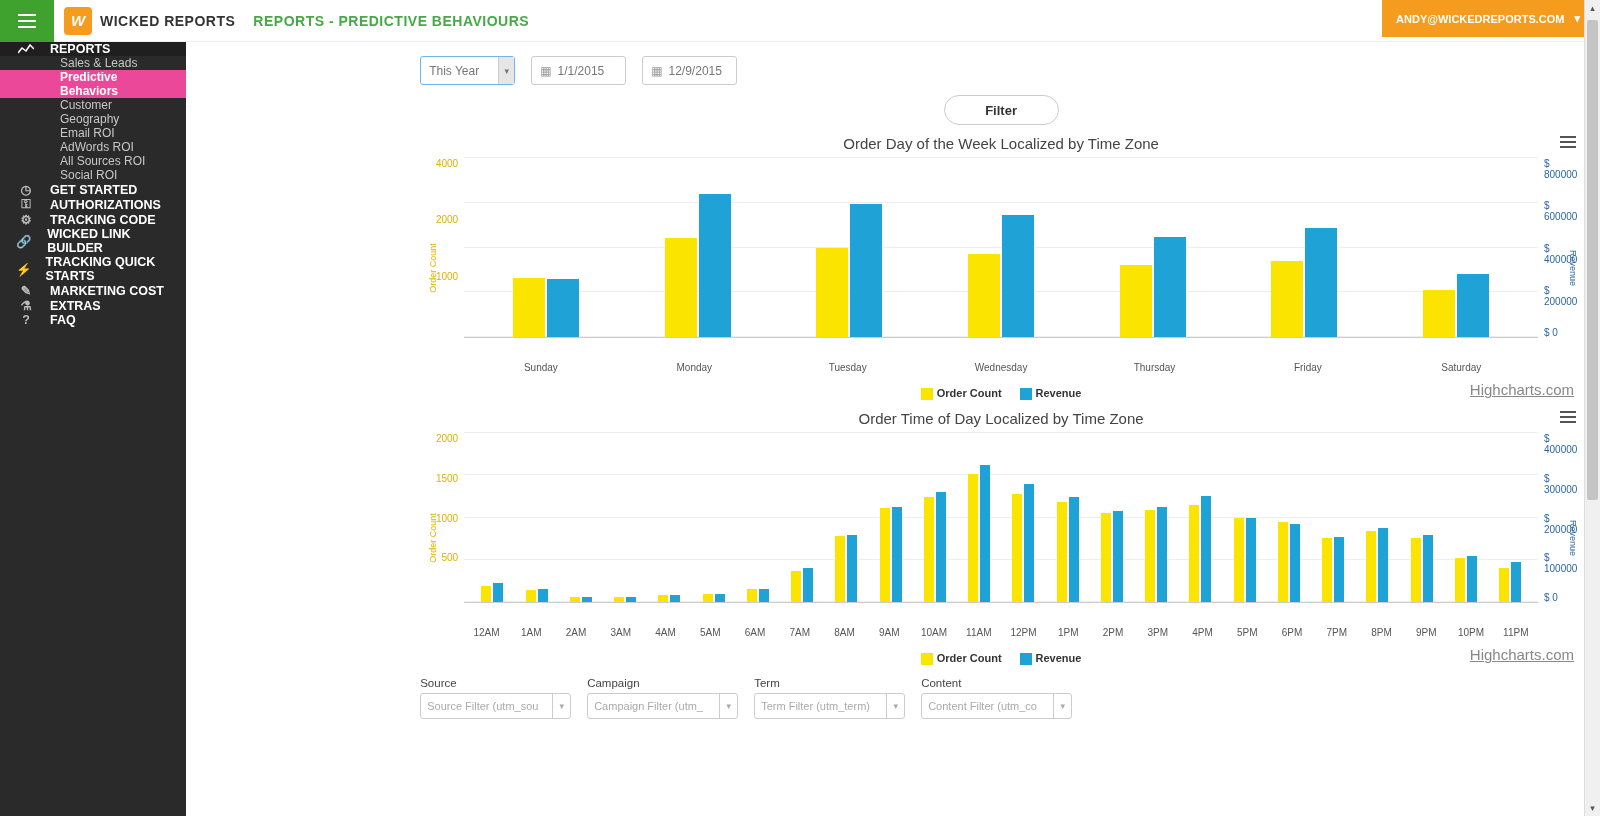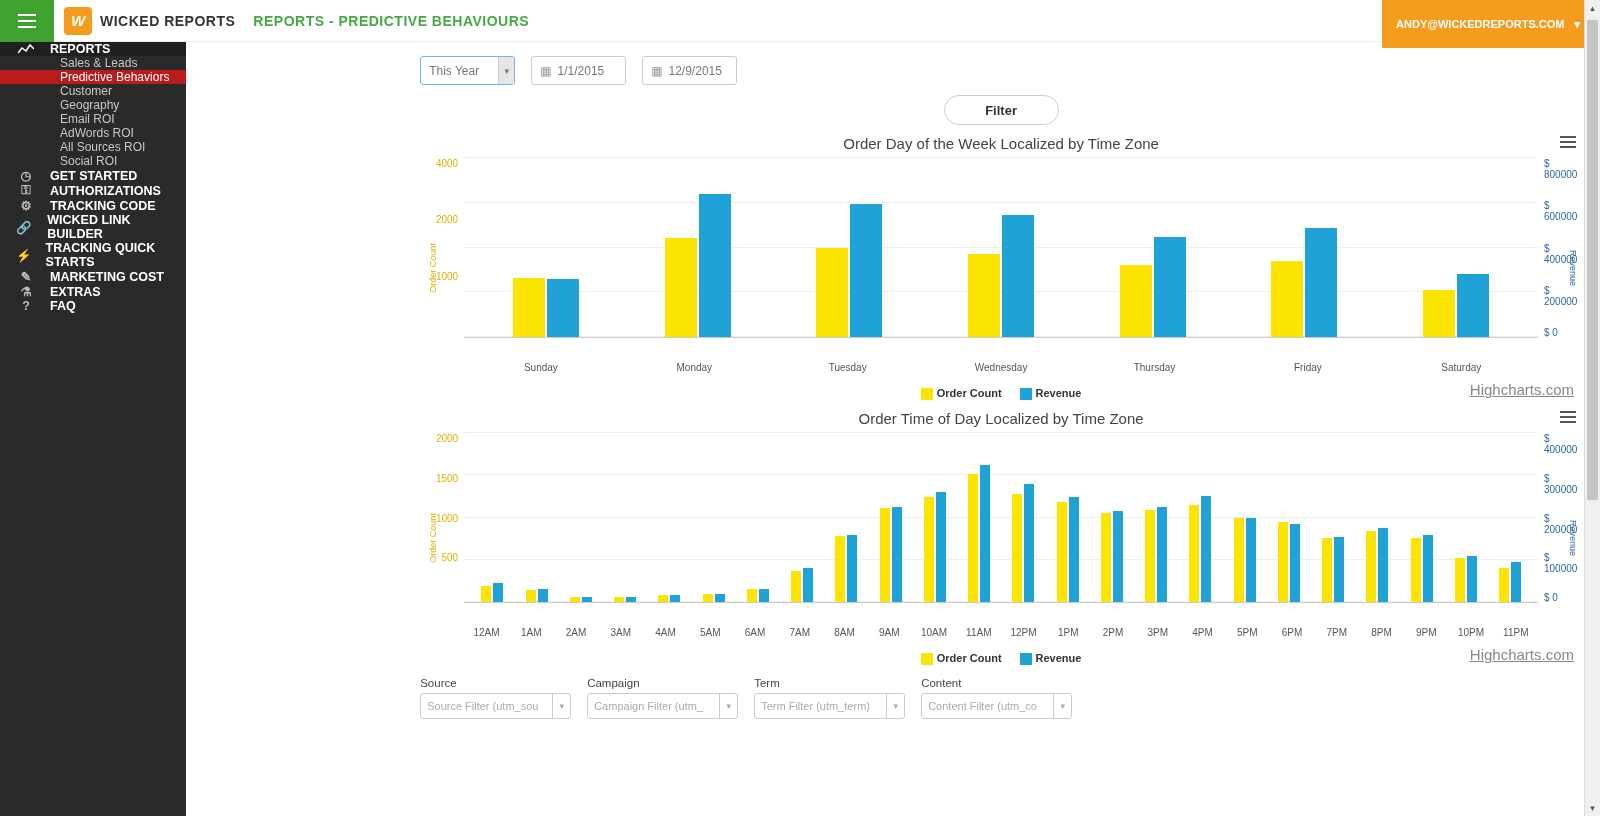--- a/index.html
+++ b/index.html
@@ -4,26 +4,26 @@
 <style>
   * { margin: 0; padding: 0; box-sizing: border-box; font-family: Arial, Helvetica, sans-serif; }
   body { width: 1600px; height: 816px; background: #fff; overflow: hidden; display: flex; }
   
   .sidebar { width: 216px; background: #2a2a2a; color: #ccc; font-size: 12.5px; height: 816px; overflow: hidden; }
   .hamburger { background: #3fa22e; height: 42px; width: 54px; display: flex; align-items: center; justify-content: center; color: #fff; position: absolute; left: 0; top: 0; }
   .topbar { position: absolute; left: 54px; top: 0; right: 0; height: 42px; display: flex; align-items: center; padding-left: 10px; background: #fff; border-bottom: 1px solid #eee; }
   .logo-badge { width: 28px; height: 28px; background: #f59b1e; border-radius: 4px; display: flex; align-items: center; justify-content: center; color: #fff; font-weight: bold; font-size: 15px; margin-right: 8px; font-style: italic; }
   .logo-text { color: #333; font-weight: 700; font-size: 14px; letter-spacing: 0.5px; margin-right: 18px; }
   .page-title { color: #47a946; font-weight: 700; font-size: 14px; letter-spacing: 0.5px; }
-  .user-pill { position: absolute; right: 6px; top: 0; height: 48px; background: #f59b1e; color: #fff; font-size: 11px; font-weight: 600; padding: 0 14px; display: flex; align-items: center; gap: 10px; }
+  .user-pill { position: absolute; right: 6px; top: 0; height: 37px; background: #f59b1e; color: #fff; font-size: 11px; font-weight: 600; padding: 0 14px; display: flex; align-items: center; gap: 10px; }
   .content { margin-left: 216px; margin-top: 42px; height: calc(816px - 42px); width: calc(1600px - 216px); padding: 14px 18px; overflow: hidden; position: relative; }
   .sidebar .spacer-top { height: 42px; }
   .side-item { display: flex; align-items: center; gap: 14px; padding: 0 16px; font-weight: 600; color: #fff; font-size: 12.5px; }
   .side-item.sub { padding-left: 60px; color: #c7c7c7; font-weight: 400; font-size: 12px; }
-  .side-item.active { background: #b91c1c; color: #fff; font-weight: 400; }
+  .side-item.active { background: #ec4899; color: #fff; font-weight: 700; }
   .side-item.section-active { background: #1f1f1f; }
   .icon-slot { width: 20px; color: #bbb; display: flex; justify-content: center; }
   
   .controls { display: flex; gap: 16px; align-items: center; }
   .select, .date-input, .filter-input { border: 1px solid #ccc; border-radius: 3px; font-size: 12px; color: #777; height: 29px; display: flex; align-items: center; padding: 0 8px; background: #fff; }
   .select { width: 95px; justify-content: space-between; border: 1px solid #6fb6f0; }
   .select .sel-caret { background: #e6e6e6; height: 27px; width: 16px; display: flex; align-items: center; justify-content: center; margin-right: -8px; border-left: 1px solid #ccc; font-size: 9px;}
   .date-input { width: 95px; gap: 6px; }
   .filter-btn { width: 115px; height: 30px; border: 1px solid #ccc; border-radius: 18px; background: #fff; font-size: 13px; font-weight: 600; color: #333; display: flex; align-items: center; justify-content: center; margin: 10px auto 4px; }
   

